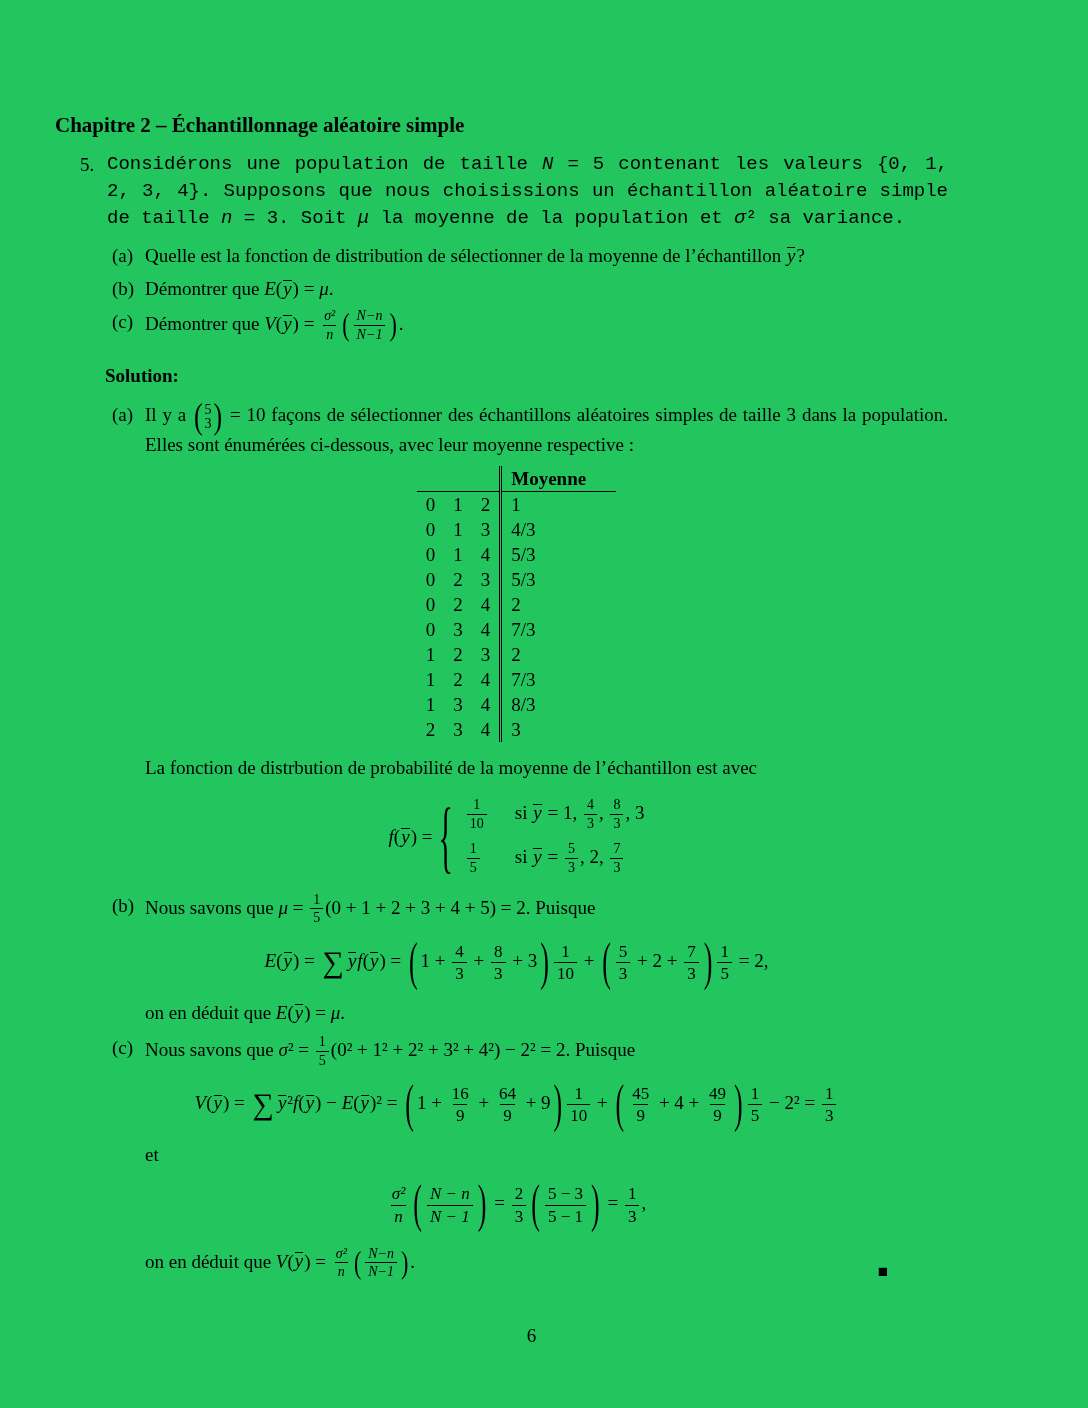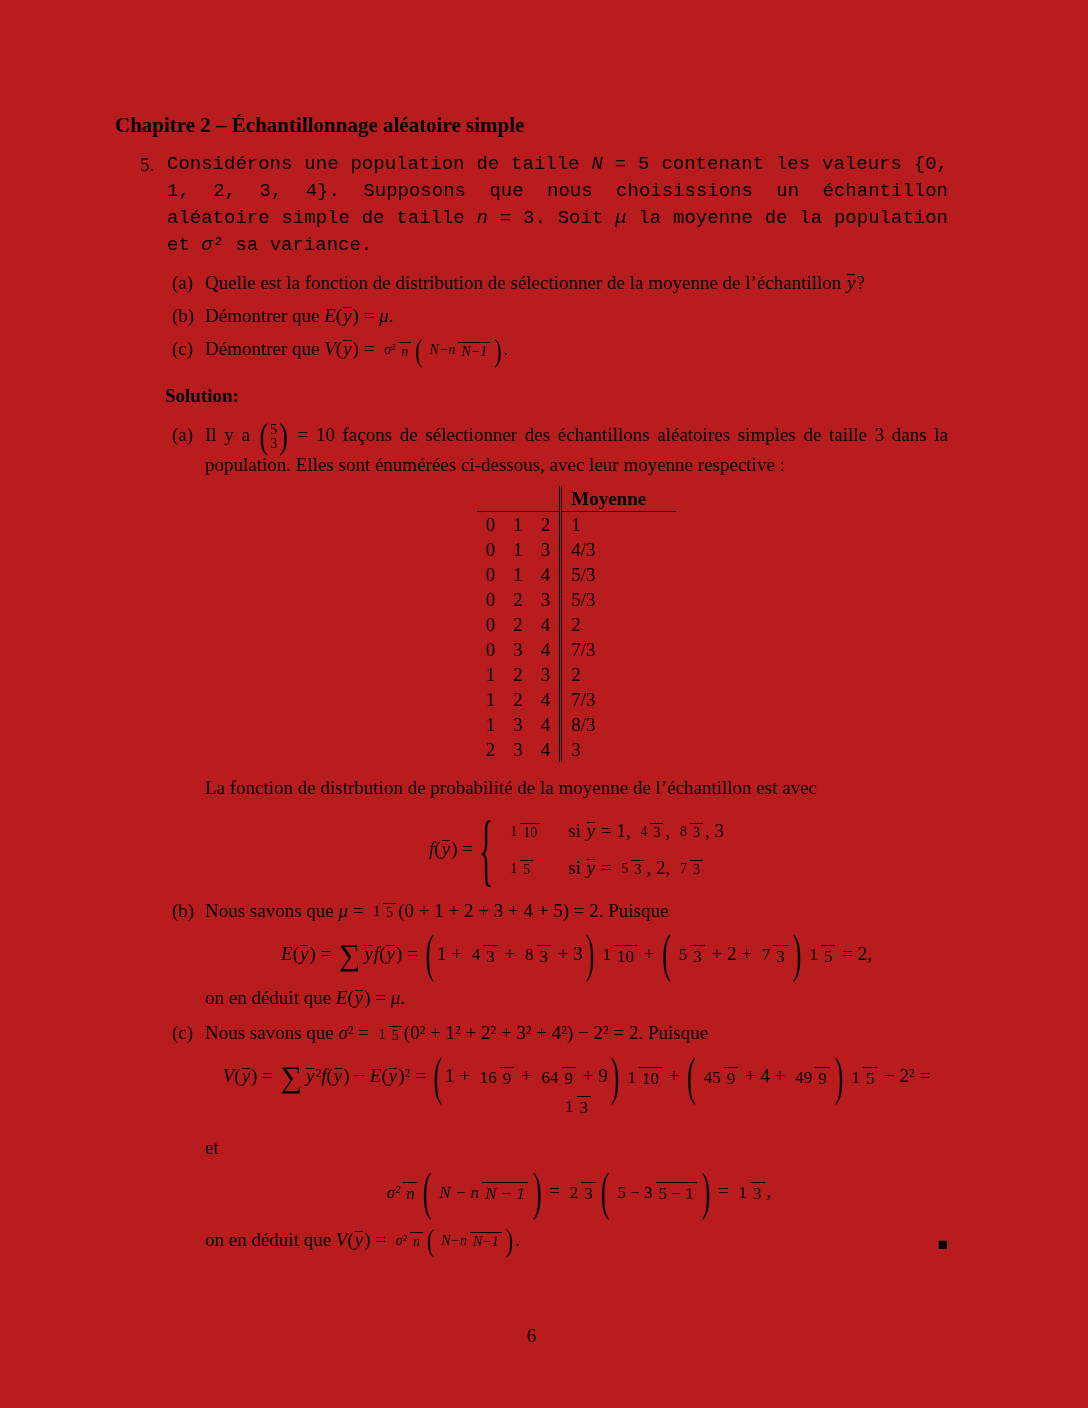--- a/index.html
+++ b/index.html
@@ -1,21 +1,21 @@
 <!DOCTYPE html>
 <html><head>
 <meta charset="utf-8">
 <style>
   html,body{margin:0;padding:0;background:#ffffff;}
   .page{
     position:relative;
     width:1088px;height:1408px;
-    background:#b91c1c;
+    background:#22c55e;
     box-sizing:border-box;
-    padding:113px 140px 0 115px;
+    padding:113px 140px 0 55px;
     font-family:"Liberation Serif","DejaVu Serif",serif;
     font-size:19px;line-height:27px;color:#000;
     overflow:hidden;
   }
   .title{font-weight:bold;font-size:21px;line-height:24px;margin-bottom:14px;}
   .prob{display:flex;margin-bottom:10px;}
   .prob-num{flex:none;width:27px;margin-left:25px;}
   .prob-body{flex:1;text-align:justify;font-family:Liberation Mono, monospace;}
   .qitem{display:flex;margin:6px 0 6px 57px;}
   .qlbl{flex:none;width:33px;}
@@ -29,21 +29,21 @@
   thead th{border-bottom:1.6px solid #000;}
   thead .mean-col{font-weight:bold;}
   .mean-col{border-left:3px double #000;min-width:96px;}
   .plainline{margin:10px 0 6px 90px;}
   .disp{margin:16px 0 16px 90px;width:743px;text-align:center;}
   .final{display:flex;justify-content:space-between;align-items:flex-end;margin:20px 0 0 90px;width:743px;}
   .pageno{position:absolute;top:1322px;left:115px;width:833px;text-align:center;}
   
   .it{font-style:italic;}
   .rm{font-style:normal;}
-  .frac{display:inline-flex;flex-direction:row;align-items:center;vertical-align:middle;line-height:1.12;margin:0 2px;}
+  .frac{display:inline-flex;flex-direction:column;align-items:center;vertical-align:middle;line-height:1.12;margin:0 2px;}
   .disp .frac{font-size:17px;}
   .imath .frac{font-size:14px;}
   .frac .num{padding:0 3px 1px;}
   .frac .den{border-top:1.3px solid #000;padding:1px 3px 0;}
   .frac.it .num,.frac.it .den{font-style:italic;}
   .ov{font-style:italic;display:inline-block;position:relative;padding:0 1px;}
   .ov::before{content:"";position:absolute;left:1px;right:1px;top:0.28em;border-top:0.075em solid #000;}
   .sum{font-size:30px;line-height:0;vertical-align:-5px;margin:0 3px;font-style:normal;}
   .bigp{display:inline-block;line-height:1;vertical-align:middle;}
   .disp .bigp{font-size:26px;transform:scaleY(2.0);margin:0 3px;}

